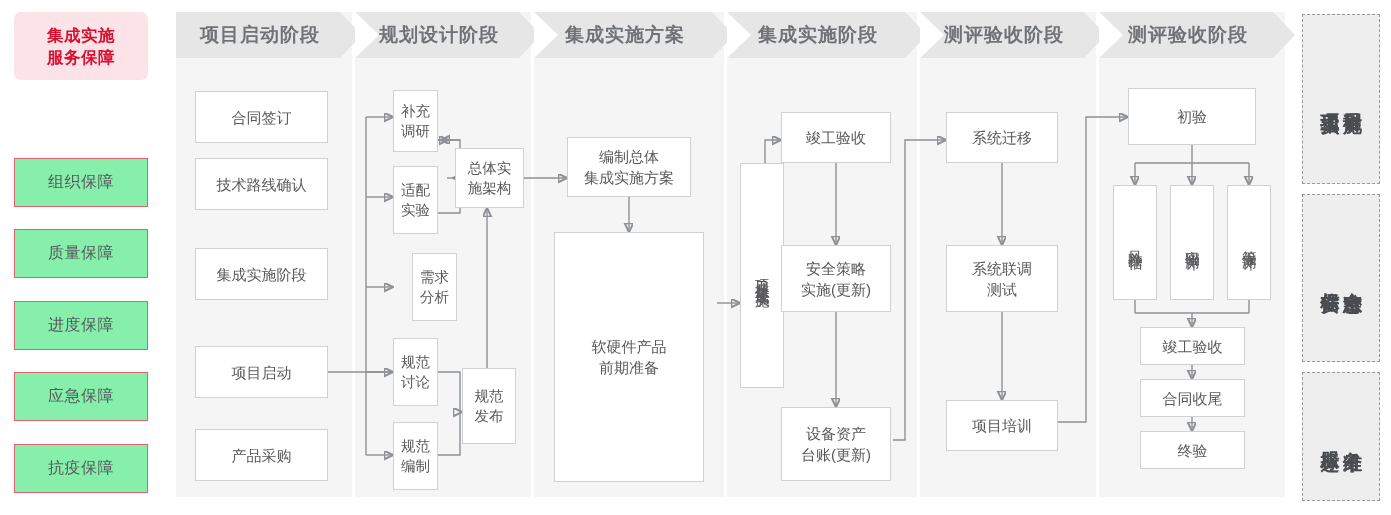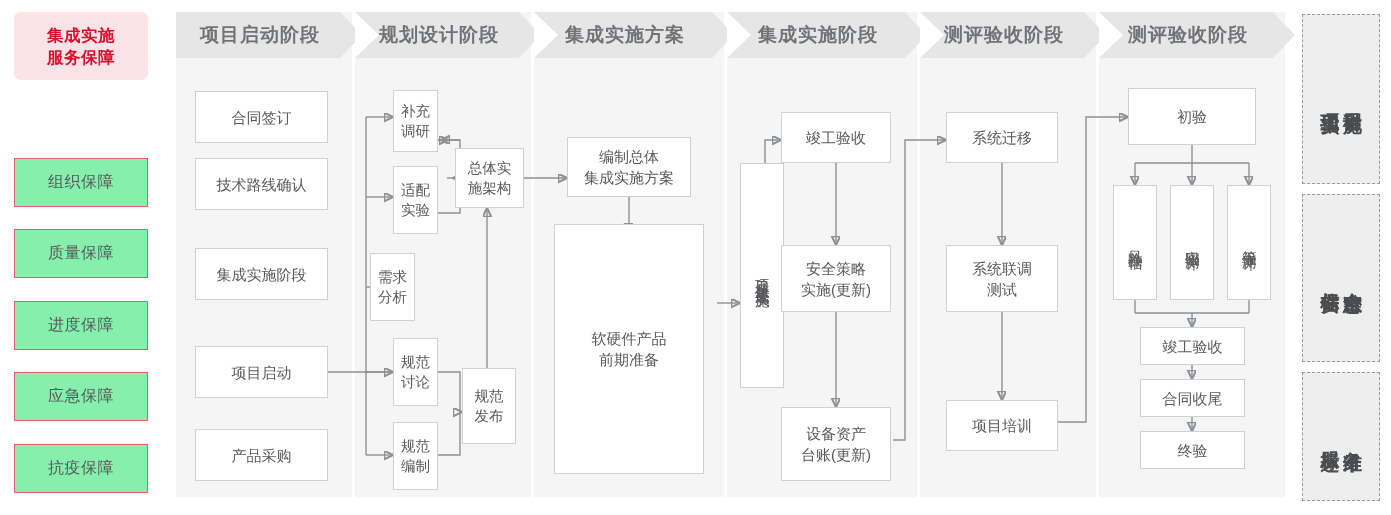--- a/index.html
+++ b/index.html
@@ -210,40 +210,40 @@
   <div class="abs node" style="left:195px;top:429px;width:133px;height:52px">
       <span>产品采购</span>
     </div>
 
   <div class="abs node sm" style="left:393px;top:90px;width:45px;height:62px">
       <span>补充<br>调研</span>
     </div>
   <div class="abs node sm" style="left:393px;top:166px;width:45px;height:68px">
       <span>适配<br>实验</span>
     </div>
-  <div class="abs node sm" style="left:370px;top:253px;width:45px;height:68px">
+  <div class="abs node sm" style="left:412px;top:253px;width:45px;height:68px">
       <span>需求<br>分析</span>
     </div>
   <div class="abs node sm" style="left:393px;top:338px;width:45px;height:68px">
       <span>规范<br>讨论</span>
     </div>
   <div class="abs node sm" style="left:393px;top:422px;width:45px;height:68px">
       <span>规范<br>编制</span>
     </div>
   <div class="abs node sm" style="left:455px;top:148px;width:69px;height:60px">
       <span>总体实<br>施架构</span>
     </div>
   <div class="abs node sm" style="left:462px;top:368px;width:54px;height:76px">
       <span>规范<br>发布</span>
     </div>
 
   <div class="abs node" style="left:567px;top:137px;width:124px;height:60px">
       <span>编制总体<br>集成实施方案</span>
     </div>
-  <div class="abs node" style="left:554px;top:224px;width:150px;height:250px">
+  <div class="abs node" style="left:554px;top:232px;width:150px;height:250px">
       <span>软硬件产品<br>前期准备</span>
     </div>
 
   <div class="abs node sm vert" style="left:740px;top:163px;width:44px;height:225px">
       <span>项目整体集成实施</span>
     </div>
   <div class="abs node" style="left:781px;top:112px;width:110px;height:51px">
       <span>竣工验收</span>
     </div>
   <div class="abs node" style="left:781px;top:245px;width:110px;height:67px">

